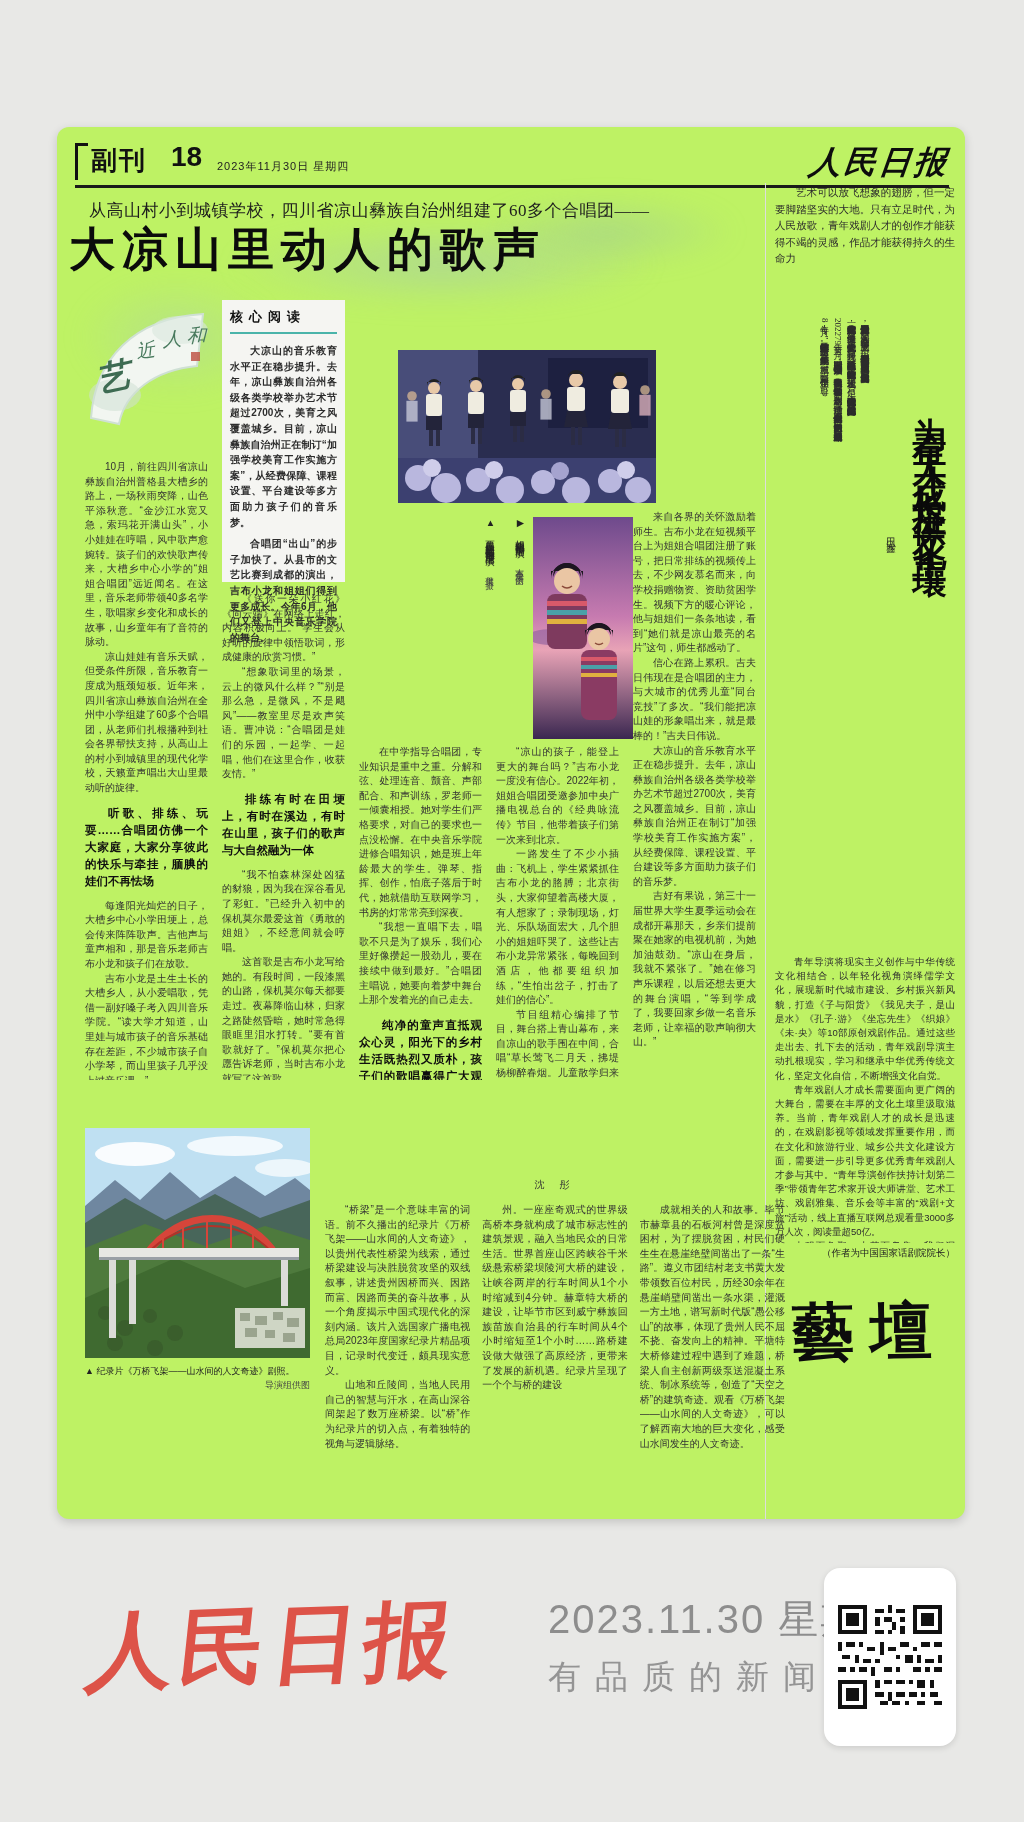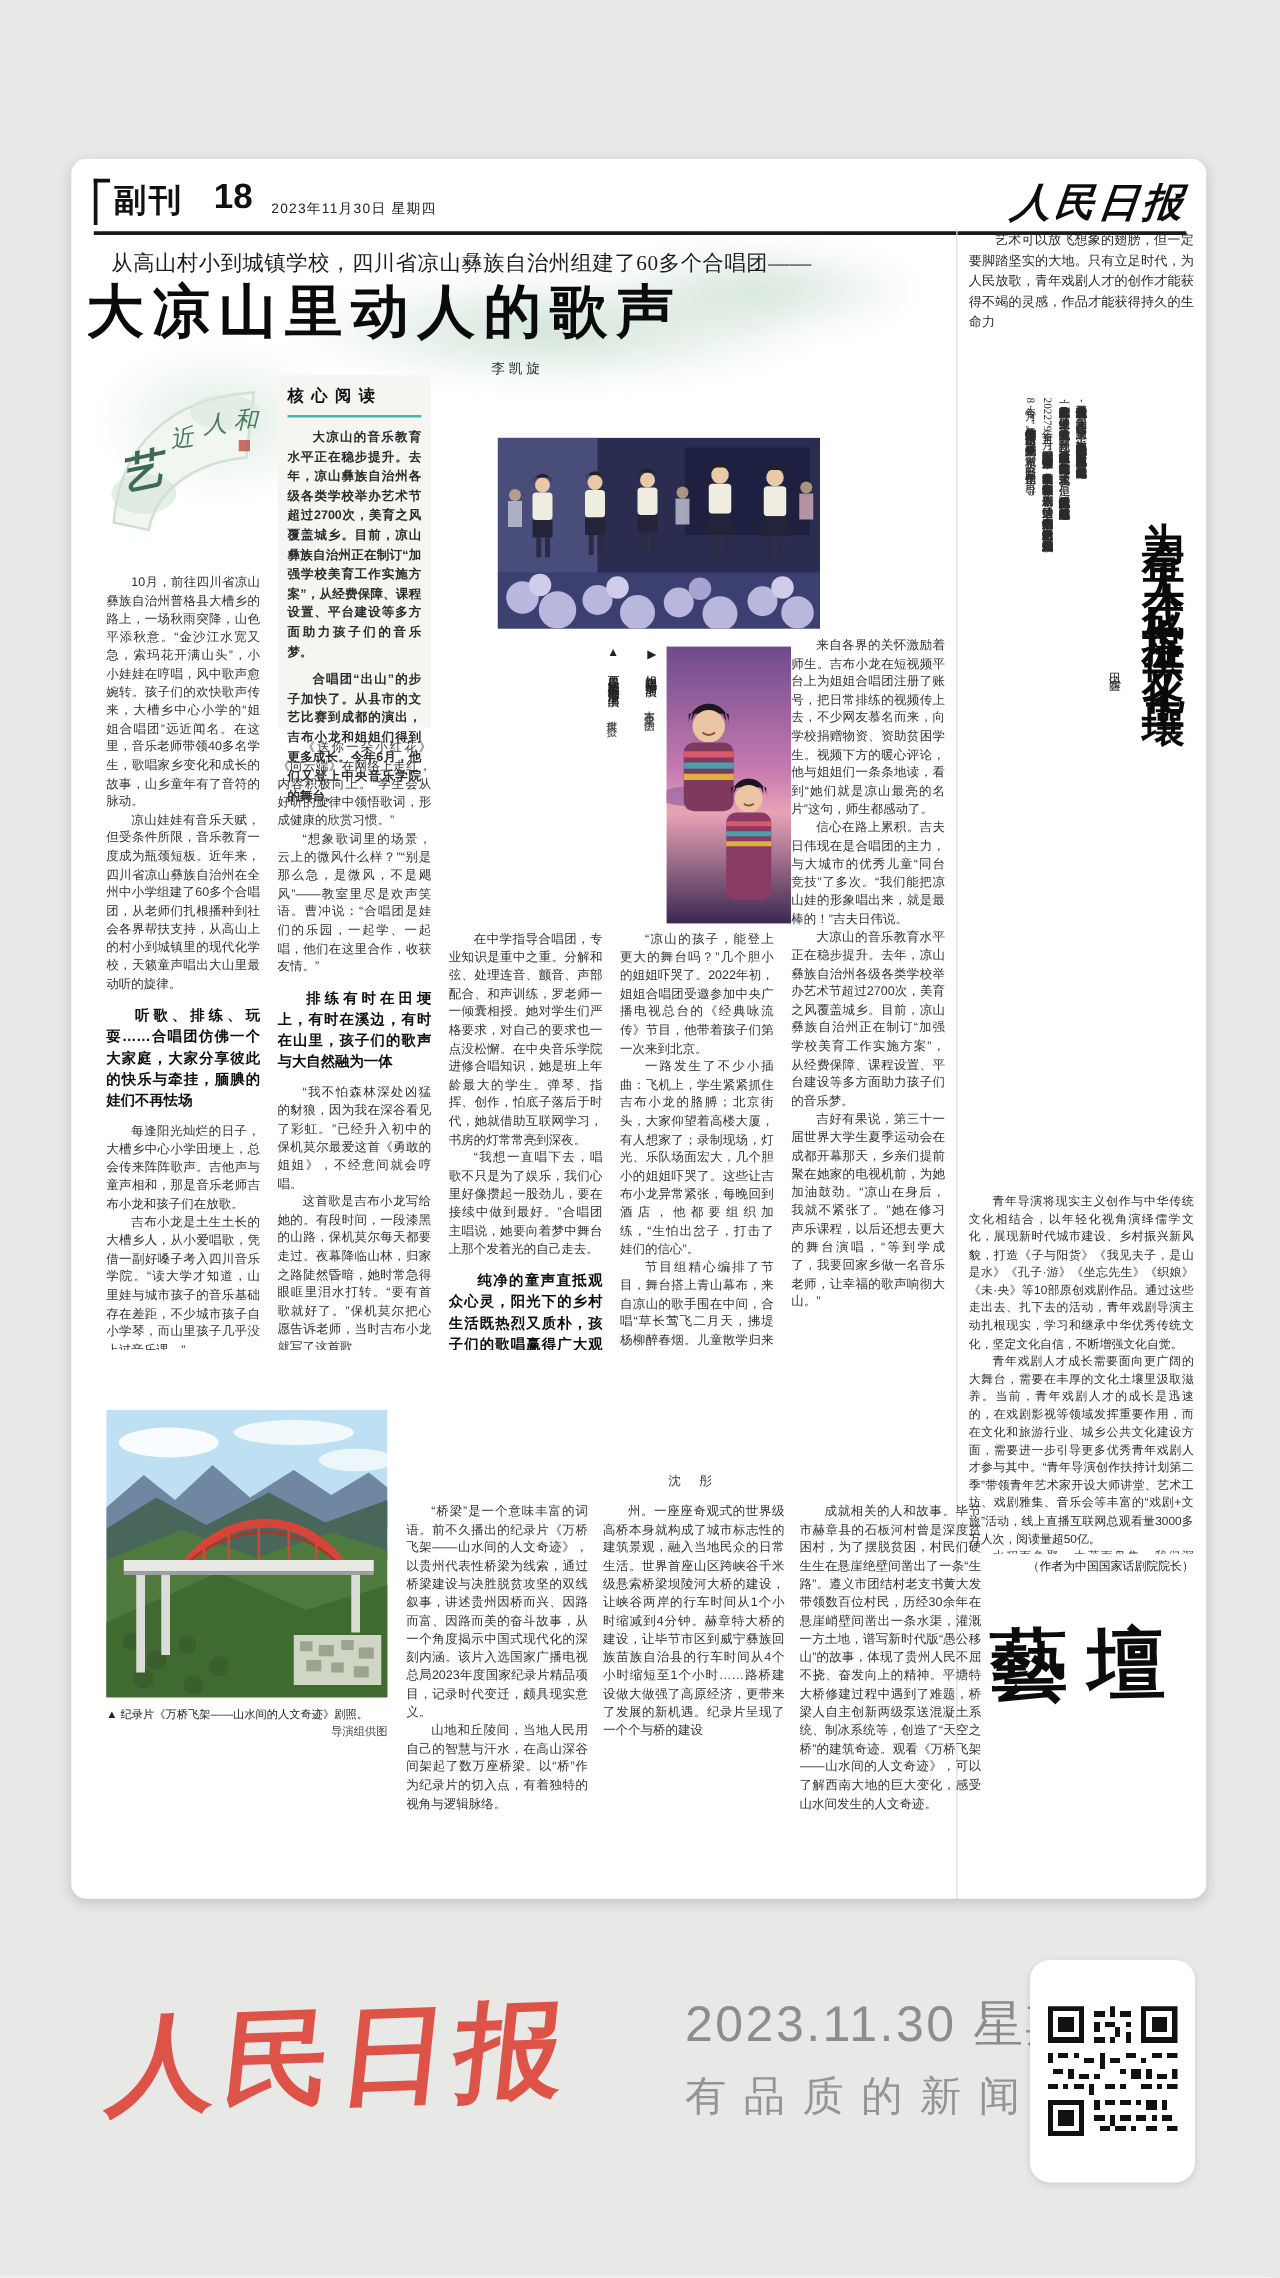--- a/index.html
+++ b/index.html
@@ -1,18 +1,18 @@
 <!DOCTYPE html>
 <html><head>
 <meta charset="utf-8">
 <style>
   html,body{margin:0;padding:0;}
   body{font-family:"Liberation Sans", sans-serif;}
   #canvas{position:relative;width:1024px;height:1822px;background:#e8e8e6;overflow:hidden;}
-  #paper{position:absolute;left:57px;top:127px;width:908px;height:1392px;background:#ffffff;border-radius:12px;box-shadow:0 3px 10px rgba(0,0,0,.16);overflow:hidden;}
+  #paper{position:absolute;left:57px;top:127px;width:908px;height:1392px;background:#bef264;border-radius:12px;box-shadow:0 3px 10px rgba(0,0,0,.16);overflow:hidden;}
   
   .hdr{position:absolute;left:18px;top:14px;right:16px;height:42px;}
   .hdr-bracket{position:absolute;left:0;top:2px;width:10px;height:34px;border-left:3px solid #111;border-top:3px solid #111;}
   .hdr-section{position:absolute;left:16px;top:2px;font-size:26px;font-weight:bold;color:#111;font-family:"Liberation Sans",sans-serif;letter-spacing:2px;}
   .hdr-page{position:absolute;left:96px;top:0px;font-size:28px;font-weight:bold;color:#111;}
   .hdr-date{position:absolute;left:142px;top:18px;font-size:11px;color:#222;letter-spacing:1px;}
   .hdr-masthead{position:absolute;right:0;top:0px;font-size:32px;font-weight:bold;color:#0d0d0d;font-family:"DejaVu Serif",serif;font-style:italic;letter-spacing:3px;transform:skewX(-6deg);}
   .hdr-rule{position:absolute;left:18px;right:16px;top:58px;height:2.5px;background:#1a1a1a;}
   
   .wash{position:absolute;filter:blur(12px);border-radius:50%;pointer-events:none;}
@@ -82,21 +82,20 @@
       <span class="hdr-masthead">人民日报</span>
     </div>
     <div class="hdr-rule"></div>
 
     <div class="wash" style="left:170px;top:95px;width:430px;height:85px;background:radial-gradient(closest-side,rgba(163,199,175,.55),rgba(163,199,175,0));"></div>
     <div class="wash" style="left:420px;top:70px;width:260px;height:70px;background:radial-gradient(closest-side,rgba(150,190,165,.45),rgba(150,190,165,0));"></div>
     <div class="wash" style="left:20px;top:150px;width:200px;height:120px;background:radial-gradient(closest-side,rgba(170,205,182,.4),rgba(170,205,182,0));"></div>
 
     <div class="kicker">从高山村小到城镇学校，四川省凉山彝族自治州组建了60多个合唱团——</div>
     <div class="main-title">大凉山里动人的歌声</div>
-    <div class="main-author">李凯旋</div>
 
     <div class="cols">
       <div class="mcol">
         <svg width="123" height="150" viewBox="0 0 123 150" style="display:block;margin-bottom:10px;">
           <path d="M6 118 C 10 60, 48 18, 118 14 L 112 66 C 70 70, 40 92, 34 124 Z" fill="#f2f6f1" stroke="#cfe0d4" stroke-width="2"></path>
           <ellipse cx="30" cy="95" rx="26" ry="16" fill="#cfe0d4" opacity="0.55"></ellipse>
           <ellipse cx="95" cy="30" rx="28" ry="14" fill="#d9e8dd" opacity="0.6"></ellipse>
           <text x="14" y="92" font-family="DejaVu Serif,serif" font-style="italic" font-weight="bold" font-size="34" fill="#3d6b52" transform="rotate(-12 14 92)">艺</text>
           <text x="52" y="58" font-family="DejaVu Serif,serif" font-style="italic" font-size="19" fill="#497a5e" transform="rotate(-8 52 58)">近</text>
           <text x="78" y="46" font-family="DejaVu Serif,serif" font-style="italic" font-size="19" fill="#497a5e" transform="rotate(-4 78 46)">人</text>
@@ -138,21 +137,21 @@
         <div>
             <p>在中学指导合唱团，专业知识是重中之重。分解和弦、处理连音、颤音、声部配合、和声训练，罗老师一一倾囊相授。她对学生们严格要求，对自己的要求也一点没松懈。在中央音乐学院进修合唱知识，她是班上年龄最大的学生。弹琴、指挥、创作，怕底子落后于时代，她就借助互联网学习，书房的灯常常亮到深夜。</p>
             <p>“我想一直唱下去，唱歌不只是为了娱乐，我们心里好像攒起一股劲儿，要在接续中做到最好。”合唱团主唱说，她要向着梦中舞台上那个发着光的自己走去。</p>
           </div>
         <div class="subhead">纯净的童声直抵观众心灵，阳光下的乡村生活既热烈又质朴，孩子们的歌唱赢得广大观众“点赞”</div>
 
       </div>
 
       <div class="mcol pad445">
         <div>
-            <p>“凉山的孩子，能登上更大的舞台吗？”几个胆小的姐姐吓哭了。2022年初，姐姐合唱团受邀参加中央广播电视总台的《经典咏流传》节目，他带着孩子们第一次来到北京。</p>
+            <p>“凉山的孩子，能登上更大的舞台吗？”吉布小龙一度没有信心。2022年初，姐姐合唱团受邀参加中央广播电视总台的《经典咏流传》节目，他带着孩子们第一次来到北京。</p>
             <p>一路发生了不少小插曲：飞机上，学生紧紧抓住吉布小龙的胳膊；北京街头，大家仰望着高楼大厦，有人想家了；录制现场，灯光、乐队场面宏大，几个胆小的姐姐吓哭了。这些让吉布小龙异常紧张，每晚回到酒店，他都要组织加练，“生怕出岔子，打击了娃们的信心”。</p>
             <p>节目组精心编排了节目，舞台搭上青山幕布，来自凉山的歌手围在中间，合唱“草长莺飞二月天，拂堤杨柳醉春烟。儿童散学归来早，忙趁东风放纸鸢”。纯净的童声直抵观众心灵，阳光下的乡村生活既热烈又质朴，孩子们的歌唱赢得广大观众“点赞”。</p>
           </div>
       </div>
 
       <div class="mcol pad210">
         <div>
             <p>来自各界的关怀激励着师生。吉布小龙在短视频平台上为姐姐合唱团注册了账号，把日常排练的视频传上去，不少网友慕名而来，向学校捐赠物资、资助贫困学生。视频下方的暖心评论，他与姐姐们一条条地读，看到“她们就是凉山最亮的名片”这句，师生都感动了。</p>
             <p>信心在路上累积。吉夫日伟现在是合唱团的主力，与大城市的优秀儿童“同台竞技”了多次。“我们能把凉山娃的形象唱出来，就是最棒的！”吉夫日伟说。</p>
             <p>大凉山的音乐教育水平正在稳步提升。去年，凉山彝族自治州各级各类学校举办艺术节超过2700次，美育之风覆盖城乡。目前，凉山彝族自治州正在制订“加强学校美育工作实施方案”，从经费保障、课程设置、平台建设等多方面助力孩子们的音乐梦。</p>

